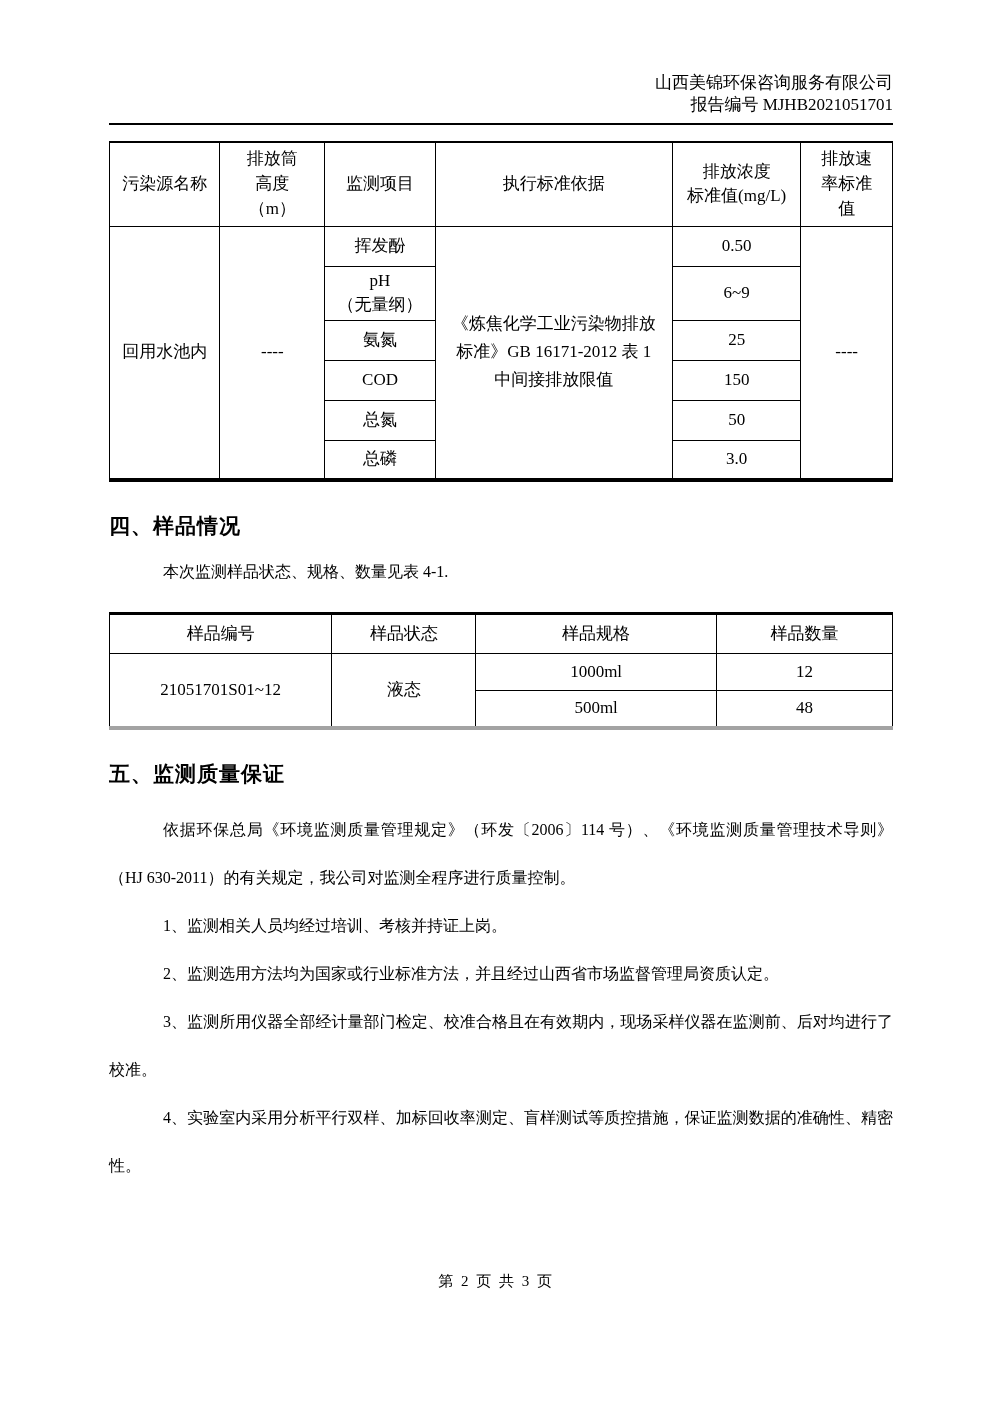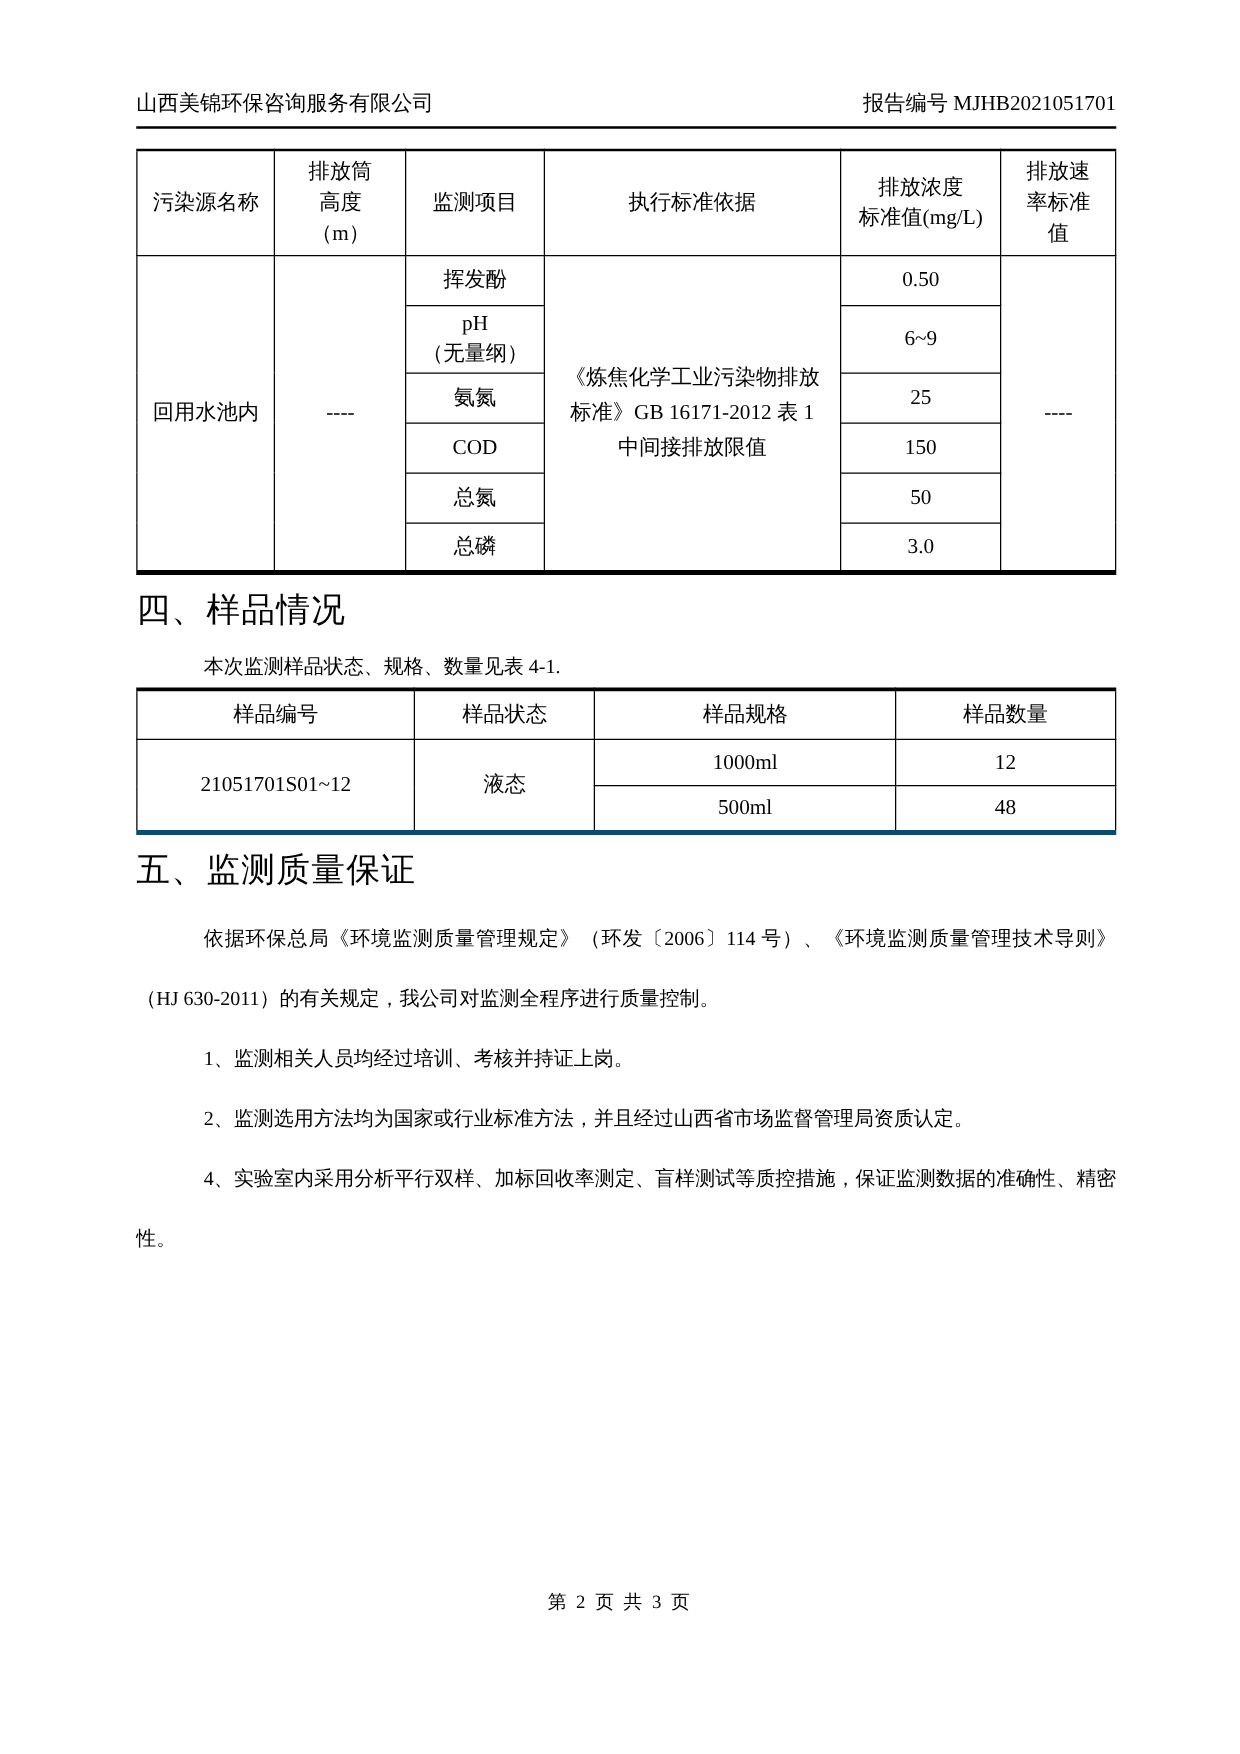--- a/index.html
+++ b/index.html
@@ -11,45 +11,45 @@
     color:#000;
     font-family:"Liberation Serif","DejaVu Serif",serif;
   }
   .content { width:784px; margin-left:109px; }
 
   
   .doc-header {
     display:flex; justify-content:space-between; align-items:flex-end;
     padding-top:72px; padding-bottom:7px;
     border-bottom:2px solid #000;
-    font-size:17px; line-height:22px;
+    font-size:17px; line-height:22px;flex-direction:column;
   }
 
   
   table { width:100%; border-collapse:collapse; table-layout:fixed; }
   th, td {
     border:1px solid #000;
     text-align:center; vertical-align:middle;
     font-weight:normal; font-size:17px; line-height:1.45;
     white-space:pre-line;
     padding:2px 4px;
   }
   .t1 { margin-top:16px; border-top:2px solid #000; border-bottom:4px solid #000; }
   .t1 .head th { height:84px; }
   .t1 .r-item  { height:40px; }
   .t1 .r-ph    { height:50px; }
   .t1 .standard-cell { padding:2px 14px; line-height:1.65; }
-  .t2 { margin-top:0; border-top:3px solid #000; border-bottom:4px solid #0c4a6e; }
+  .t2 { margin-top:24px; border-top:3px solid #000; border-bottom:4px solid #a3a3a3; }
   .t2 .head th { height:40px; }
   .t2 td { height:37px; }
 
   
   .sec-heading {
-    margin-top:10px;
-    font-size:27px; font-weight:normal; line-height:36px;
+    margin-top:26px;
+    font-size:21px; font-weight:bold; line-height:36px;
     letter-spacing:1px;
   }
   .intro-p {
     margin-top:12px;
     font-size:16px; line-height:32px;
     text-indent:54px;
   }
   .tbl-caption {
     margin-top:12px;
     text-align:center; font-size:17px; line-height:24px;
@@ -163,17 +163,18 @@
         <td>48</td>
       </tr>
     </tbody>
   </table>
 
   <h2 class="sec-heading">五、监测质量保证</h2>
 
   <p class="body-p first">依据环保总局《环境监测质量管理规定》（环发〔2006〕114 号）、《环境监测质量管理技术导则》（HJ 630-2011）的有关规定，我公司对监测全程序进行质量控制。</p>
   <p class="body-p">1、监测相关人员均经过培训、考核并持证上岗。</p>
   <p class="body-p">2、监测选用方法均为国家或行业标准方法，并且经过山西省市场监督管理局资质认定。</p>
+  <p class="body-p">3、监测所用仪器全部经计量部门检定、校准合格且在有效期内，现场采样仪器在监测前、后对均进行了校准。</p>
   <p class="body-p">4、实验室内采用分析平行双样、加标回收率测定、盲样测试等质控措施，保证监测数据的准确性、精密性。</p>
 
 </div>
 
 <div class="page-footer">第 2 页 共 3 页</div>
 
 </body></html>

